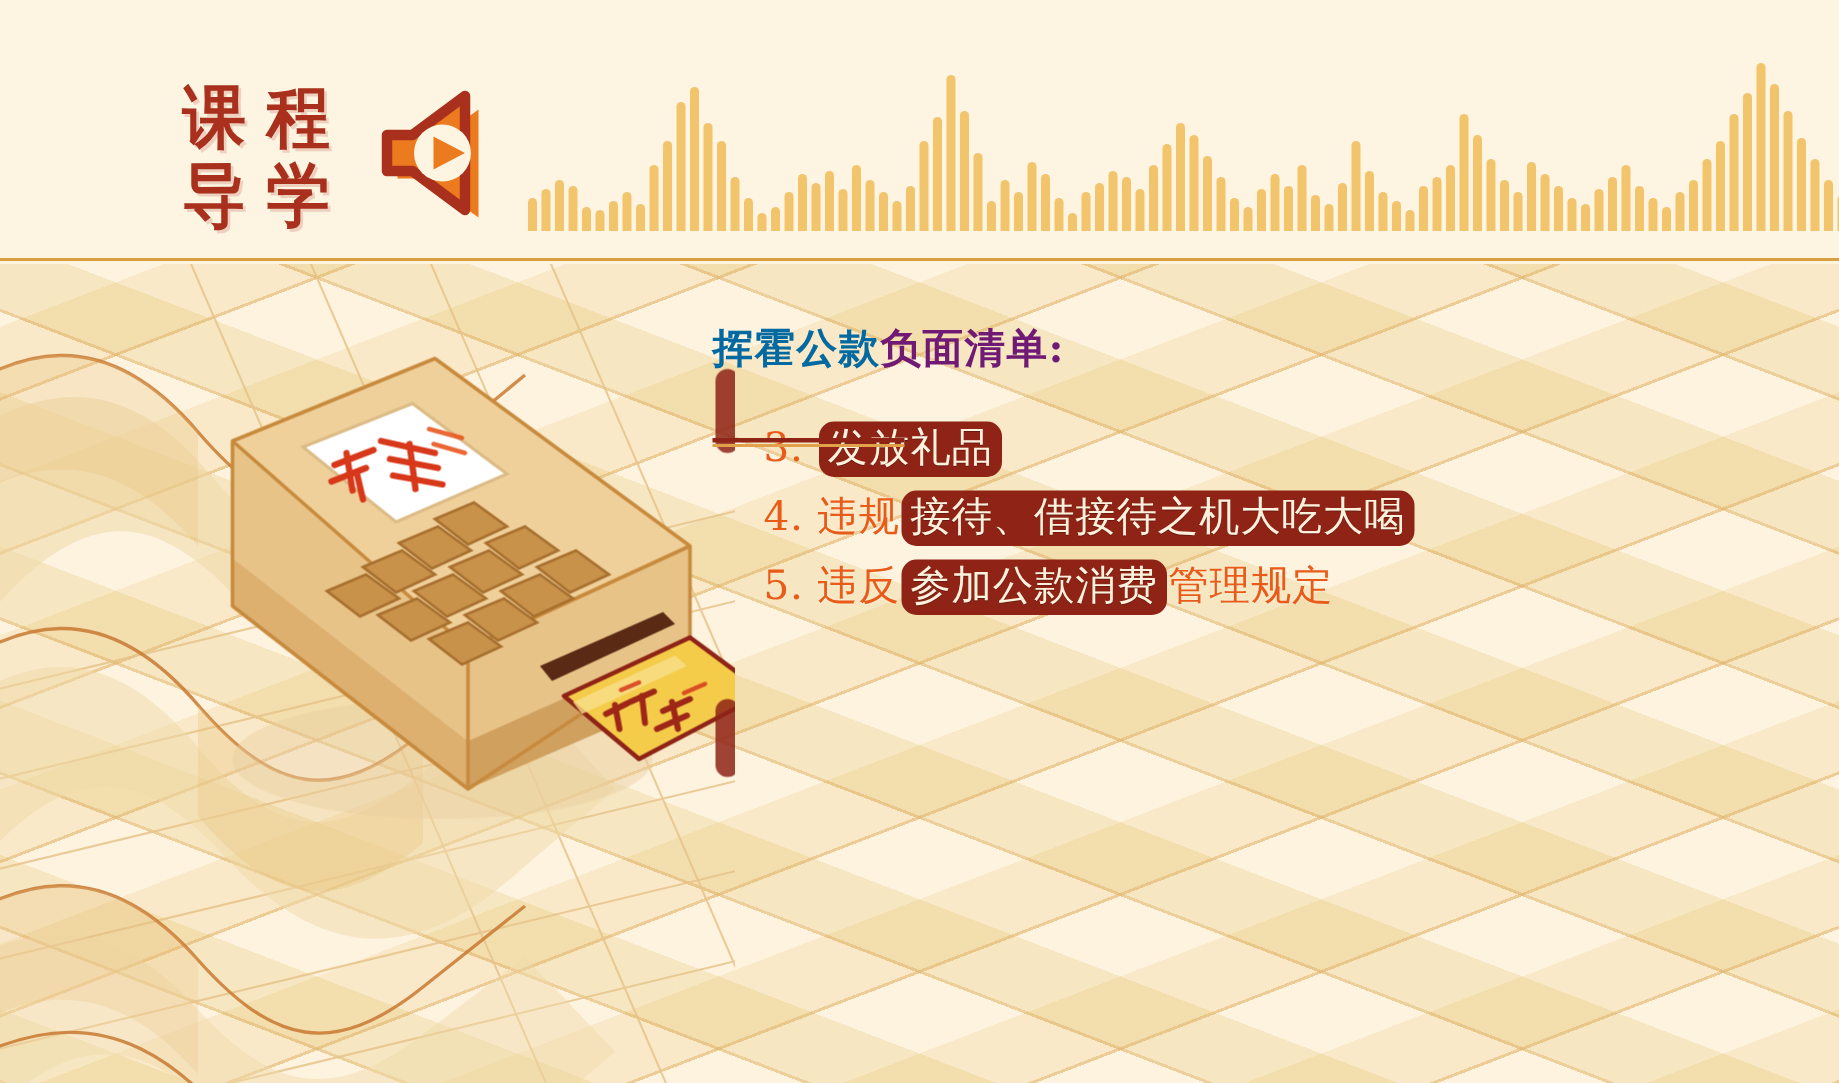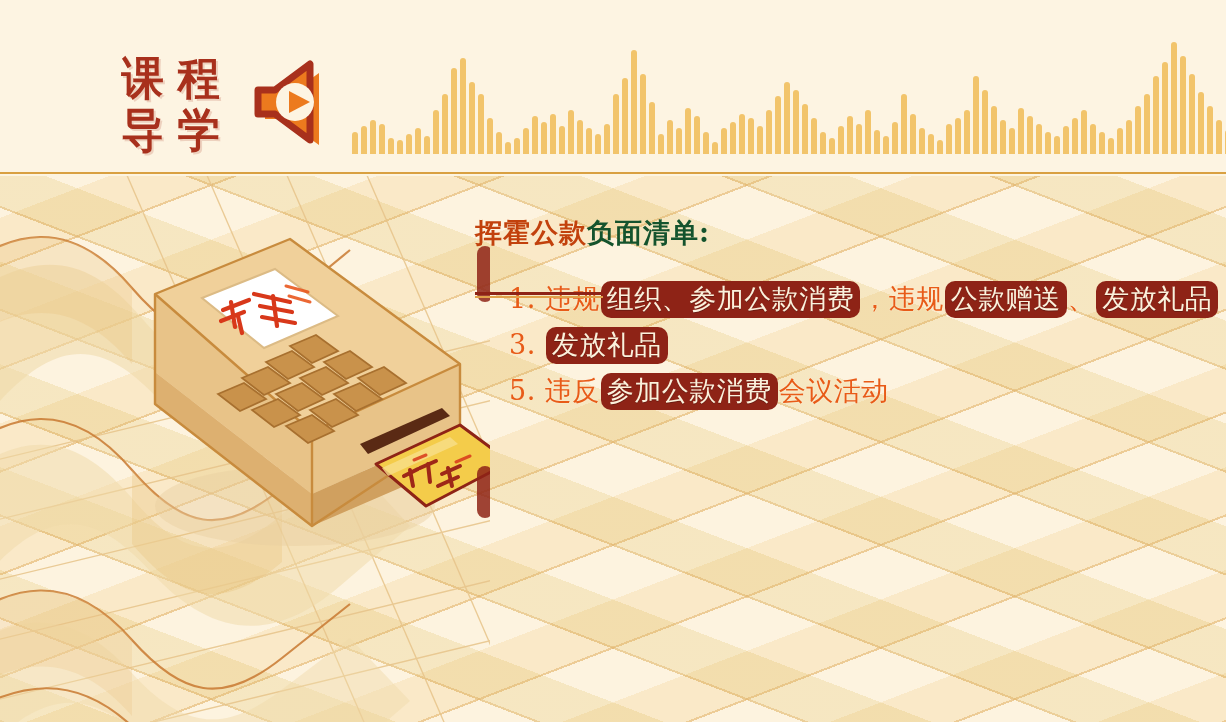--- a/index.html
+++ b/index.html
@@ -74,22 +74,22 @@
   
   #textblock{
     position:absolute; left:455px; top:40px; width:770px;
     font-family:"DejaVu Serif","Liberation Serif",serif;
   }
   #heading{
     position:relative; margin-left:20px; display:inline-block;
     font-size:27px; font-weight:bold; line-height:34px; letter-spacing:1px;
     white-space:nowrap;
   }
-  #heading .dark{ color:#c2410c; }
-  #heading .warm{ color:#14532d; }
+  #heading .dark{ color:#0369a1; }
+  #heading .warm{ color:#701a75; }
   #heading-underline{
     position:absolute; left:20px; top:76px; width:128px; height:6px;
   }
   #heading-underline .u1{ height:3px; background:#8E2316; }
   #heading-underline .u2{ height:2px; margin-top:1px; background:#E0A14A; }
 
   #list{ margin-top:26px; }
   .li{
     font-size:27px; line-height:46px; color:#E85B18; font-weight:500;
     letter-spacing:0.5px;
@@ -377,19 +377,19 @@
 
       <div id="heading">
         <span class="dark">挥霍公款</span><span class="warm">负面清单:</span>
       </div>
       <div id="heading-underline">
         <div class="u1"></div>
         <div class="u2"></div>
       </div>
 
       <div id="list">
-          <div class="li"><span class="num">1. </span><span class="pln">违规</span><span class="hl">组织、参加公款消费</span><span class="pln">，违规</span><span class="hl">公款赠送</span><span class="pln">、</span><span class="hl">发放礼品</span></div>
           <div class="li"><span class="num">3. </span><span class="hl">发放礼品</span></div>
-          <div class="li"><span class="num">5. </span><span class="pln">违反</span><span class="hl">参加公款消费</span><span class="pln">会议活动</span></div>
+          <div class="li"><span class="num">4. </span><span class="pln">违规</span><span class="hl">接待、借接待之机大吃大喝</span></div>
+          <div class="li"><span class="num">5. </span><span class="pln">违反</span><span class="hl">参加公款消费</span><span class="pln">管理规定</span></div>
         </div>
     </div>
   </div>
 </div>
 
 </body></html>

